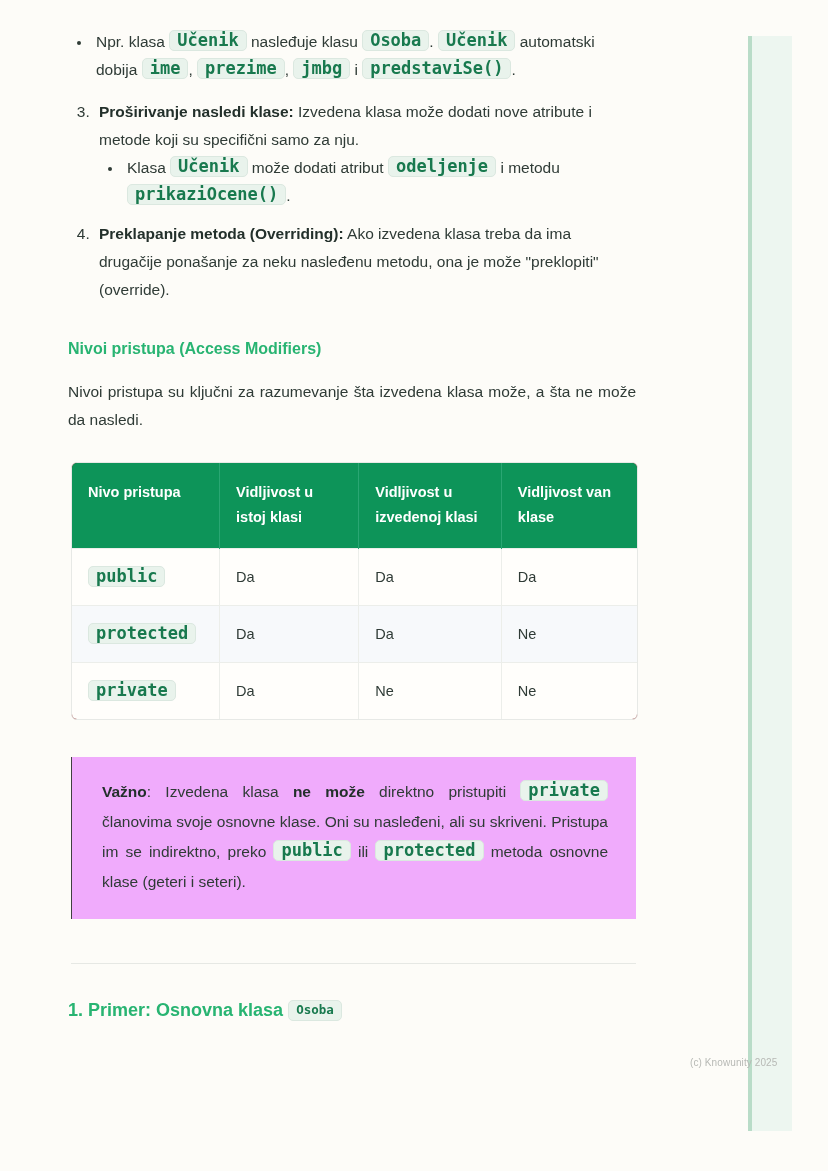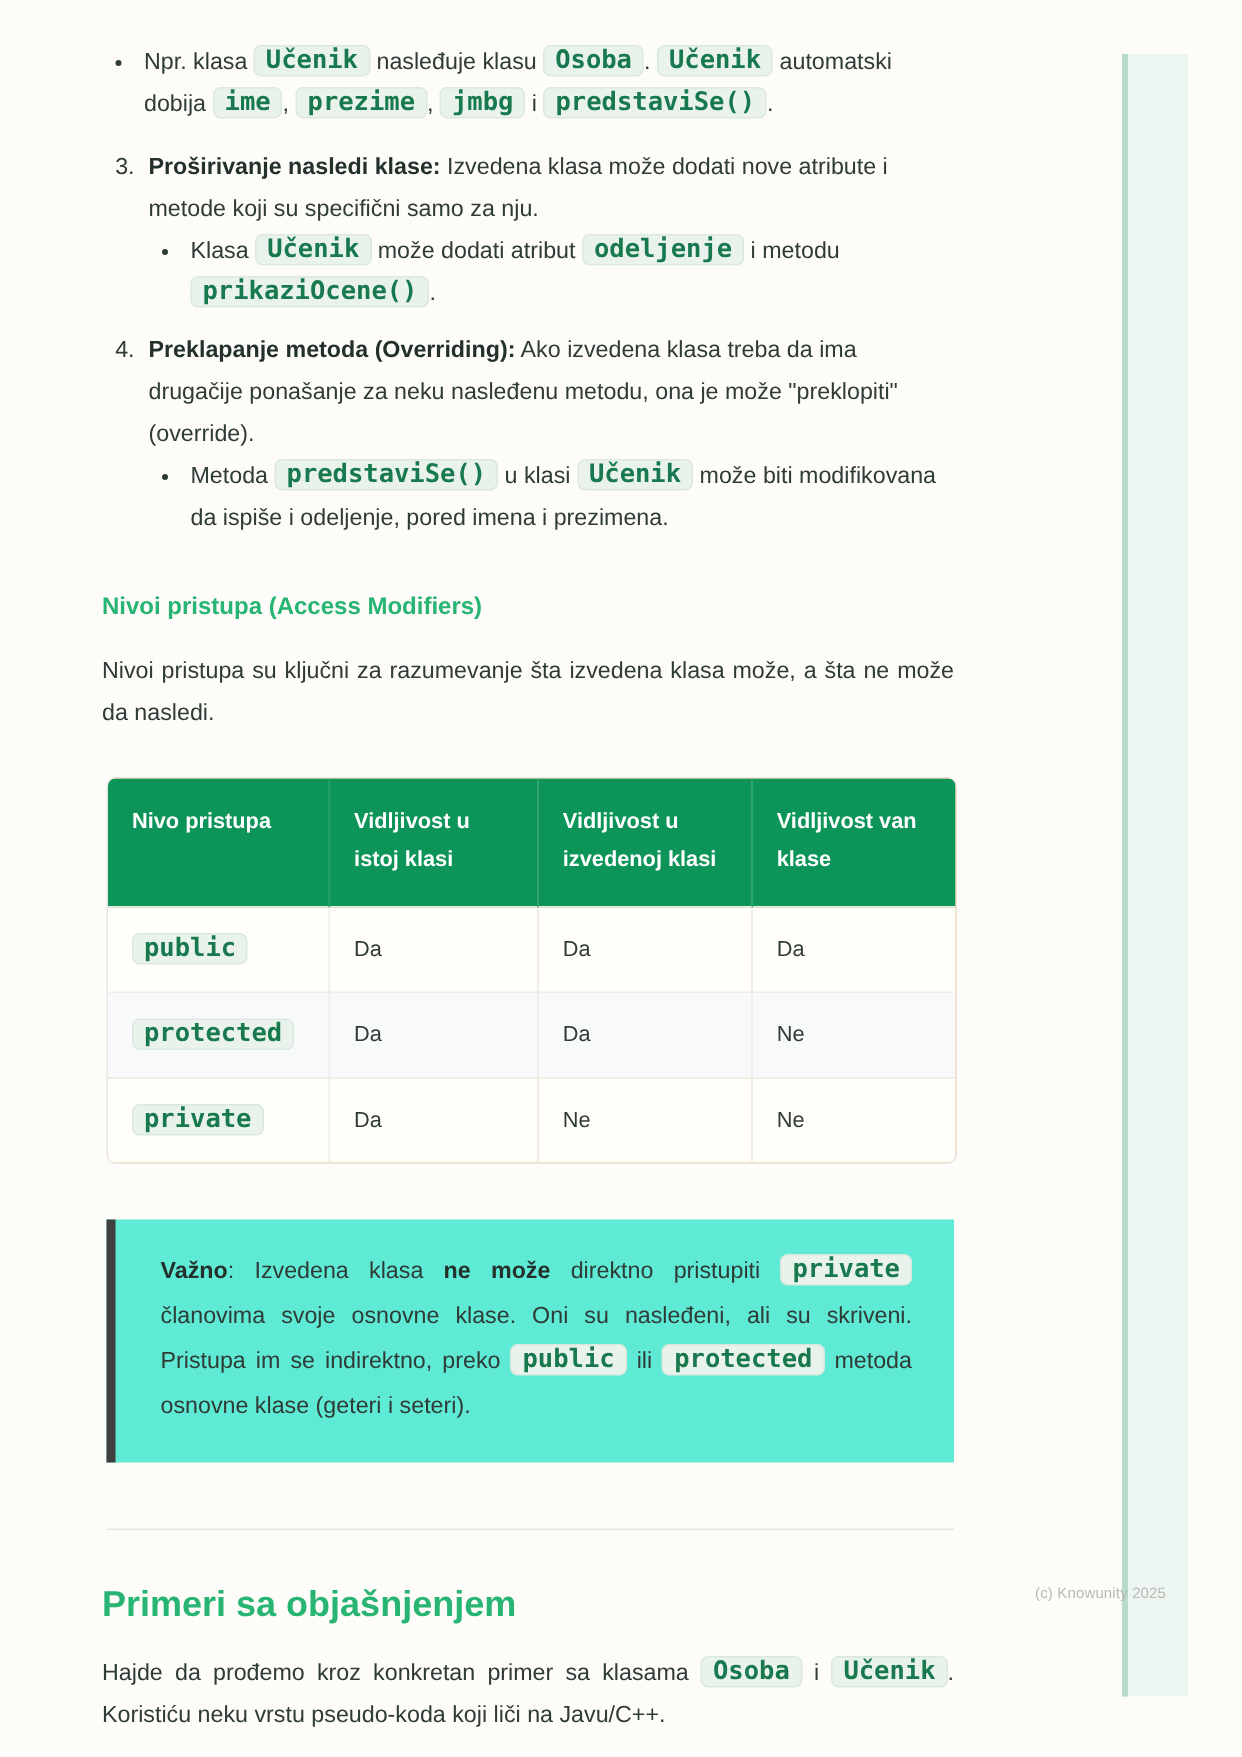--- a/index.html
+++ b/index.html
@@ -139,21 +139,21 @@
     top: -2px;
   }
 
   
   .table-wrap {
     margin: 28px 0 0 3px;
     width: 565px;
     border: 1px solid #e7e9e6;
     border-radius: 6px;
     overflow: hidden;
-    background: #fdba74;
+    background: #7f1d1d;
   }
   table.access-table {
     border-collapse: collapse;
     width: 100%;
     font-size: 14.5px;
   }
   table.access-table thead th {
     background: #0d9459;
     color: #ffffff;
     font-weight: bold;
@@ -179,22 +179,22 @@
   .col-0 { width: 122px; }
   .col-1 { width: 148px; }
   .col-2 { width: 153px; }
   .col-3 { width: 142px; }
 
   
   .callout {
     margin: 37px 0 0 3px;
     width: 565px;
     box-sizing: border-box;
-    background: #5eead4;
-    border-left: 6px solid #404040;
+    background: #f0abfc;
+    border-left: 1px solid #404040;
     padding: 20px 28px 22px 30px;
   }
   .callout p {
     margin: 0;
     font-size: 15.5px;
     line-height: 30px;
     text-align: justify;
     color: #2f3b36;
   }
 
@@ -249,29 +249,20 @@
             <span>može dodati atribut</span>
             <span class="chip">odeljenje</span>
             <span>i metodu</span>
             <span class="chip">prikaziOcene()</span><span>.</span>
           </li>
         </ul>
       </li>
 
       <li style="margin-top:10px;">
         <b>Preklapanje metoda (Overriding):</b><span> Ako izvedena klasa treba da ima drugačije ponašanje za neku nasleđenu metodu, ona je može "preklopiti" (override).</span>
-        <ul class="bullet-list nested-ul">
-          <li>
-            <span>Metoda</span>
-            <span class="chip">predstaviSe()</span>
-            <span>u klasi</span>
-            <span class="chip">Učenik</span>
-            <span>može biti modifikovana da ispiše i odeljenje, pored imena i prezimena.</span>
-          </li>
-        </ul>
       </li>
 
     </ol>
 
     <div style="margin-top:32px;">
       <h2 class="section-h">Nivoi pristupa (Access Modifiers)</h2>
       <p class="body-text">Nivoi pristupa su ključni za razumevanje šta izvedena klasa može, a šta ne može da nasledi.</p>
     </div>
 
     <div class="table-wrap">
@@ -314,29 +305,20 @@
         <span>članovima svoje osnovne klase. Oni su nasleđeni, ali su skriveni. Pristupa im se indirektno, preko</span>
         <span class="chip">public</span>
         <span>ili</span>
         <span class="chip">protected</span>
         <span>metoda osnovne klase (geteri i seteri).</span>
       </p>
     </div>
 
     <hr class="divider">
 
-    <div class="examples-block">
-      <h2 class="big-h">Primeri sa objašnjenjem</h2>
-      <p class="body-text">
-        <span>Hajde da prođemo kroz konkretan primer sa klasama</span>
-        <span class="chip">Osoba</span>
-        <span>i</span>
-        <span class="chip">Učenik</span><span>. Koristiću neku vrstu pseudo-koda koji liči na Javu/C++.</span>
-      </p>
-    </div>
 
     <div class="example-heading-block">
       <h3 class="example-h">
         <span>1. Primer: Osnovna klasa</span>
         <span class="chip">Osoba</span>
       </h3>
     </div>
 
   </div>
 </div>

